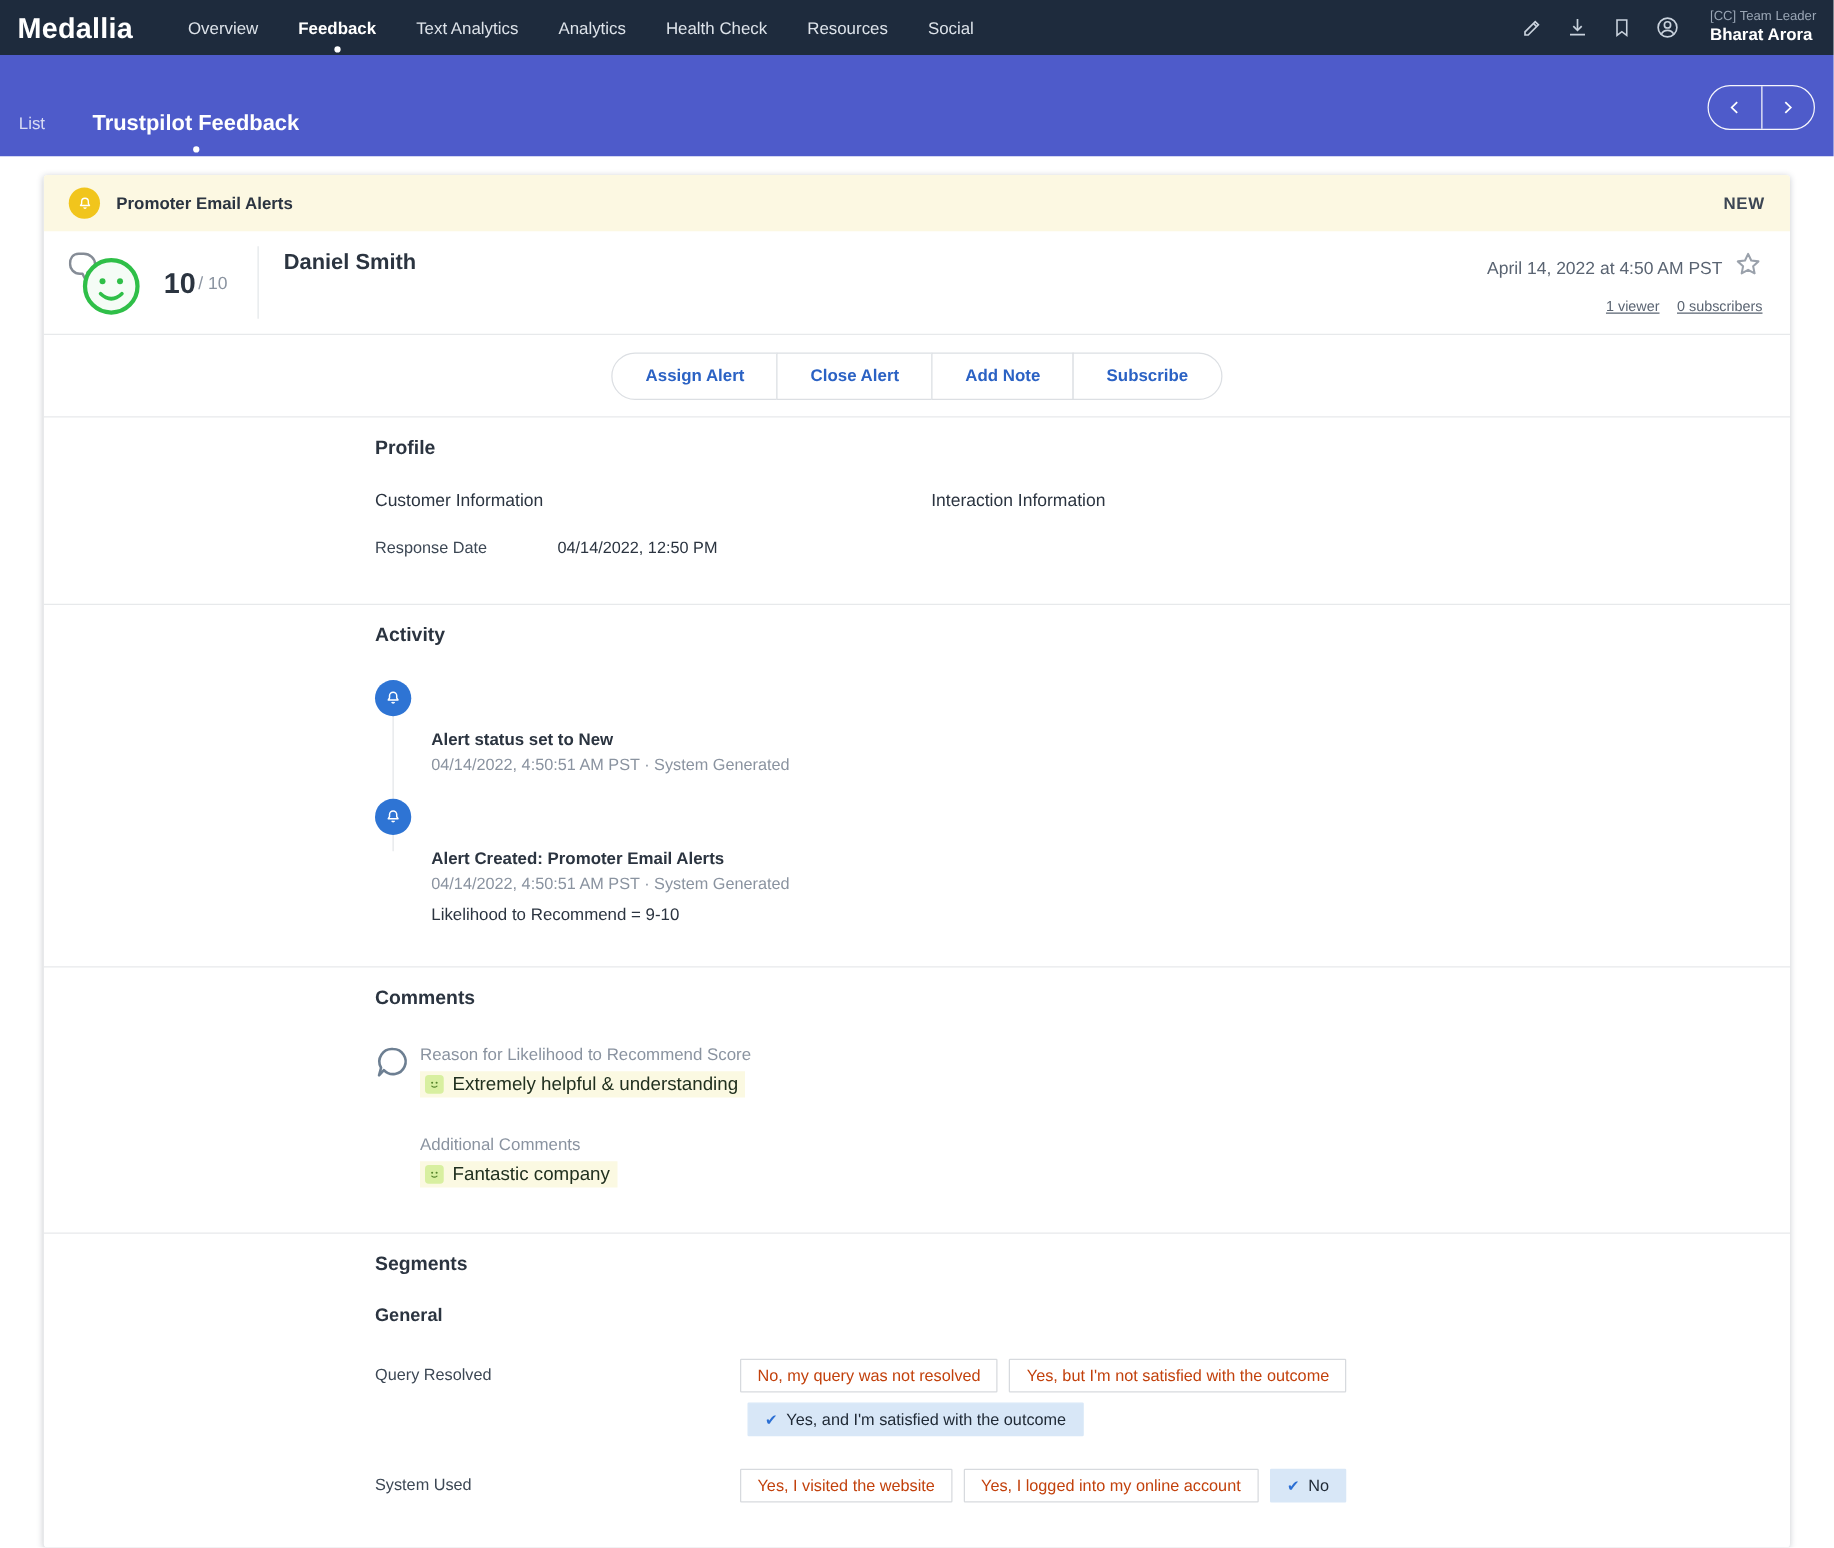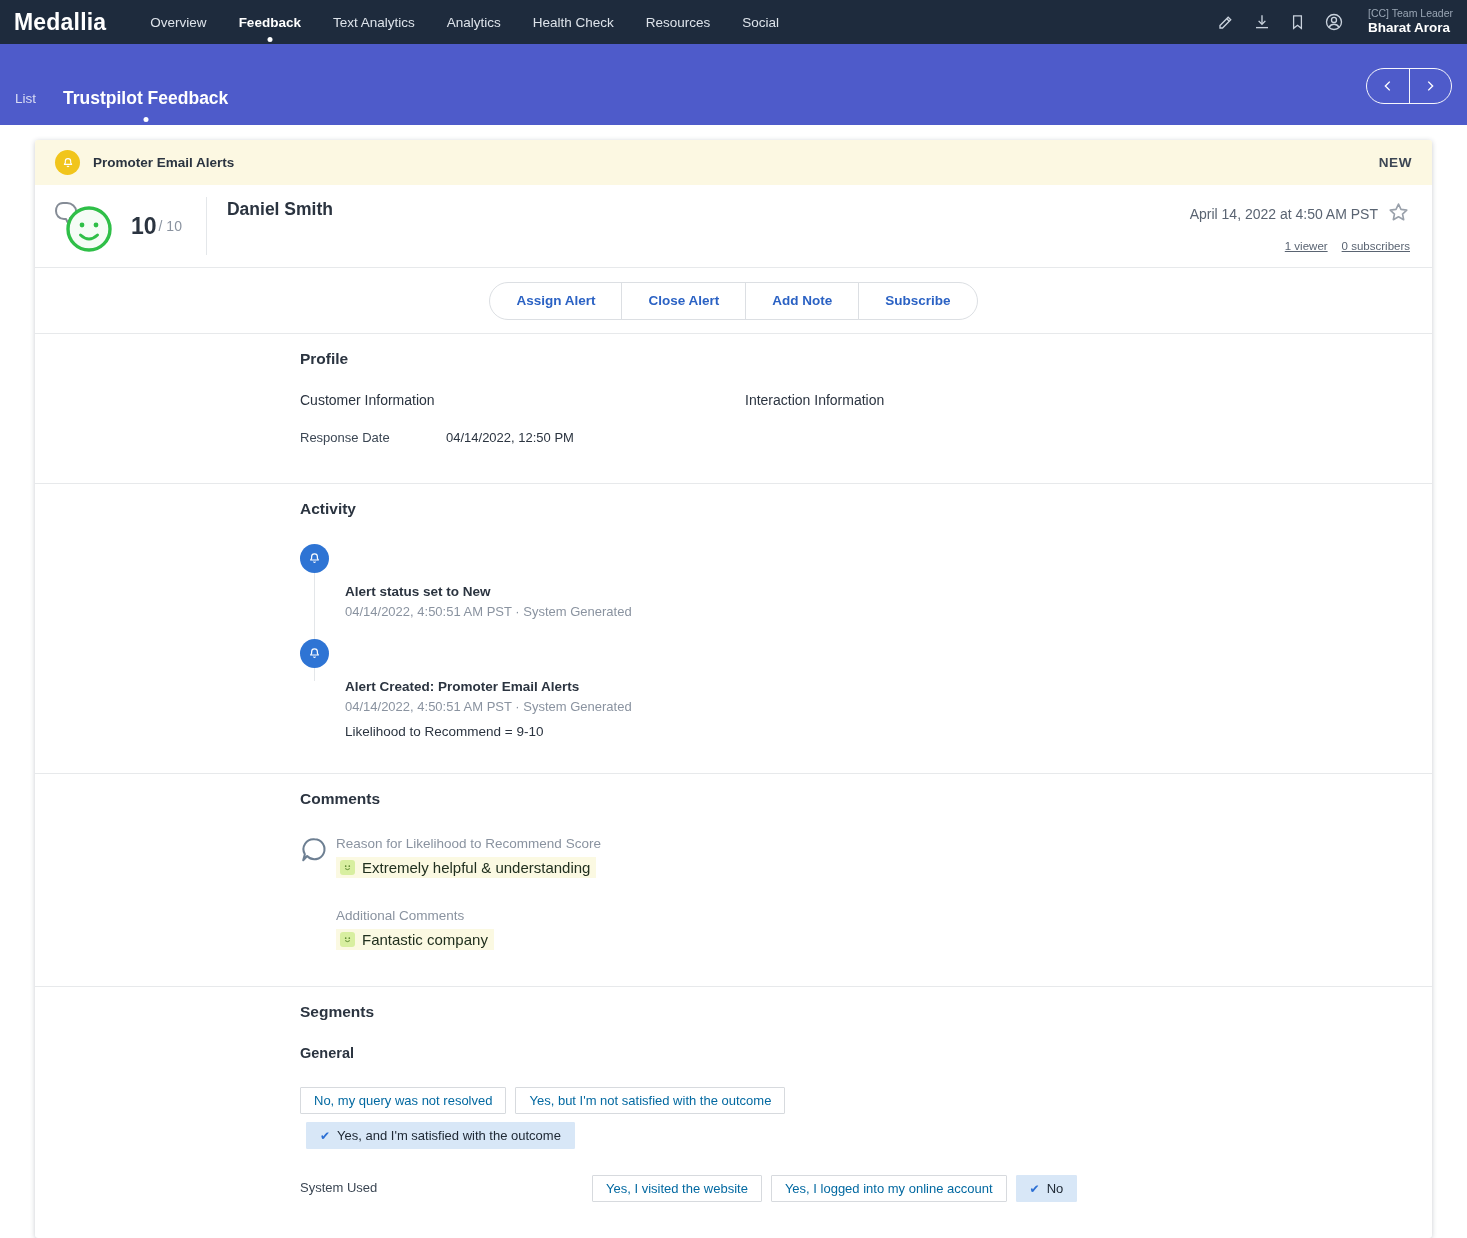--- a/index.html
+++ b/index.html
@@ -17,21 +17,21 @@
   .nav-right { margin-left:auto; display:flex; align-items:center; gap:16px; }
   .nav-icon { width:20px; height:20px; display:inline-flex; align-items:center; justify-content:center; cursor:pointer; }
   .nav-icon svg { stroke:#c9d2dd; }
   .user-block { margin-left:8px; display:flex; flex-direction:column; line-height:1.25; }
   .user-role { color:#9aa6b5; font-size:10.5px; }
   .user-name { color:#ffffff; font-size:13.5px; font-weight:bold; }
 
   
   .subnav { height:81px; background:#4e5bca; position:relative; display:flex; align-items:flex-end; padding:0 0 16px 15px;gap:11px; }
   .subnav-list { color:rgba(255,255,255,.78); font-size:13.5px; cursor:pointer; padding-bottom:3px; }
-  .subnav-title { color:#ffffff; font-size:17.5px; font-weight:bold; margin-left:16px; position:relative; }
+  .subnav-title { color:#ffffff; font-size:17.5px; font-weight:bold; margin-left:27px; position:relative; }
   .subnav-title .dot { position:absolute; left:50%; transform:translateX(-50%); bottom:-13px;
     width:5px; height:5px; border-radius:50%; background:#ffffff; }
   .pager { position:absolute; right:15px; top:24px; width:86px; height:36px; border:1px solid rgba(255,255,255,.95);
     border-radius:18px; display:flex; }
   .pager-btn { flex:1; display:flex; align-items:center; justify-content:center; cursor:pointer; }
   .pager-btn:first-child { border-right:1px solid rgba(255,255,255,.95); }
   .pager-btn svg { stroke:#ffffff; }
 
   
   .card { margin:15px 35px 0; height:1098px; background:#ffffff; border-radius:3px;
@@ -94,21 +94,21 @@
   .comment-indent { margin-left:36px; margin-top:30px; }
 
   
   .seg-sub { margin-top:24px; font-size:14.5px; font-weight:bold; }
   .seg-row { display:flex; margin-top:26px; }
   .seg-label { width:292px; flex:none; font-size:13px; color:#3c4754; padding-top:5px; }
   .chip-area { display:flex; flex-direction:column; gap:8px; }
   .chip-line { display:flex; gap:9px; }
   .chip-line.indented { margin-left:6px; }
   .chip { border:1px solid #d7dade; background:#ffffff; height:27px; padding:0 13px; display:flex;
-    align-items:center; font-size:13px; color:#0369a1; border-radius:1px; }
+    align-items:center; font-size:13px; color:#c2410c; border-radius:1px; }
   .chip.selected { background:#d8e7f7; border-color:#d8e7f7; color:#202a36; gap:7px; }
   .chip .check { color:#2b6fd4; font-size:12px; }
 </style>
 </head>
 <body>
 
 <div class="navbar">
   <div class="brand">Medallia</div>
   <div class="nav-items">
     <div class="nav-item"><span>Overview</span></div>
@@ -304,20 +304,21 @@
         <span>Fantastic company</span>
       </div>
     </div>
   </div>
 
   <div class="section" style="padding-bottom:40px;">
     <div class="sec-heading">Segments</div>
     <div class="seg-sub">General</div>
 
     <div class="seg-row">
+      <span class="seg-label">Query Resolved</span>
       <div class="chip-area">
         <div class="chip-line">
           <span class="chip">No, my query was not resolved</span>
           <span class="chip">Yes, but I'm not satisfied with the outcome</span>
         </div>
         <div class="chip-line indented">
           <span class="chip selected">
             <span class="check">✔</span>
             <span>Yes, and I'm satisfied with the outcome</span>
           </span>

